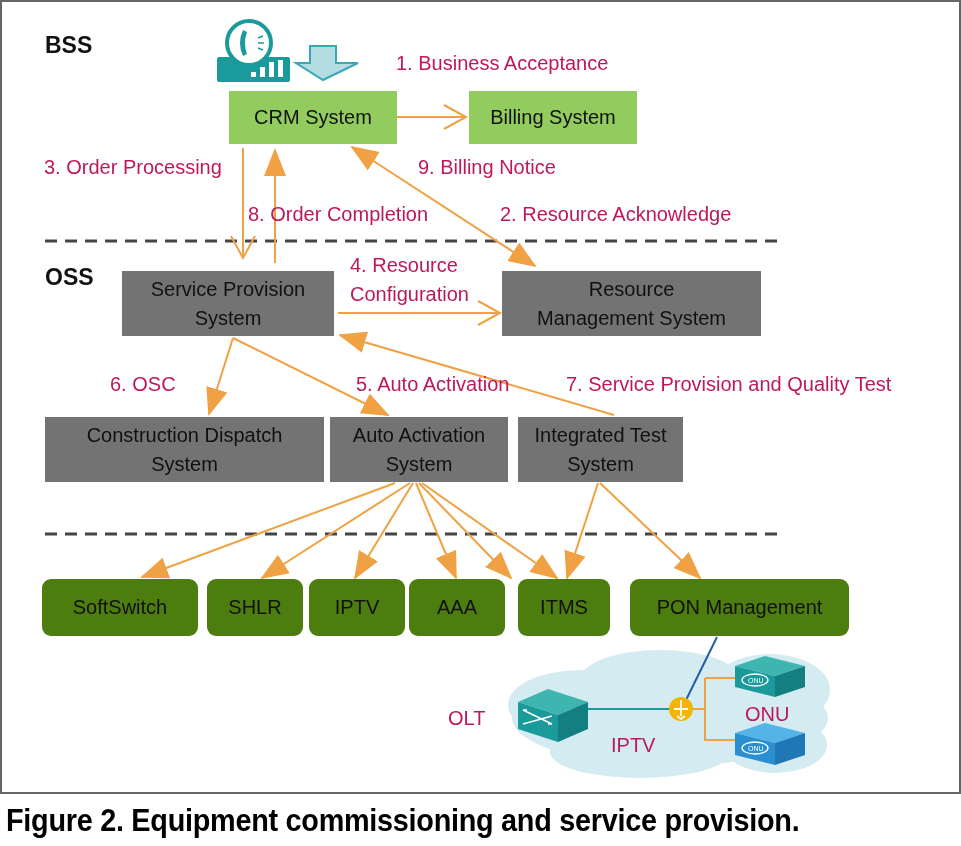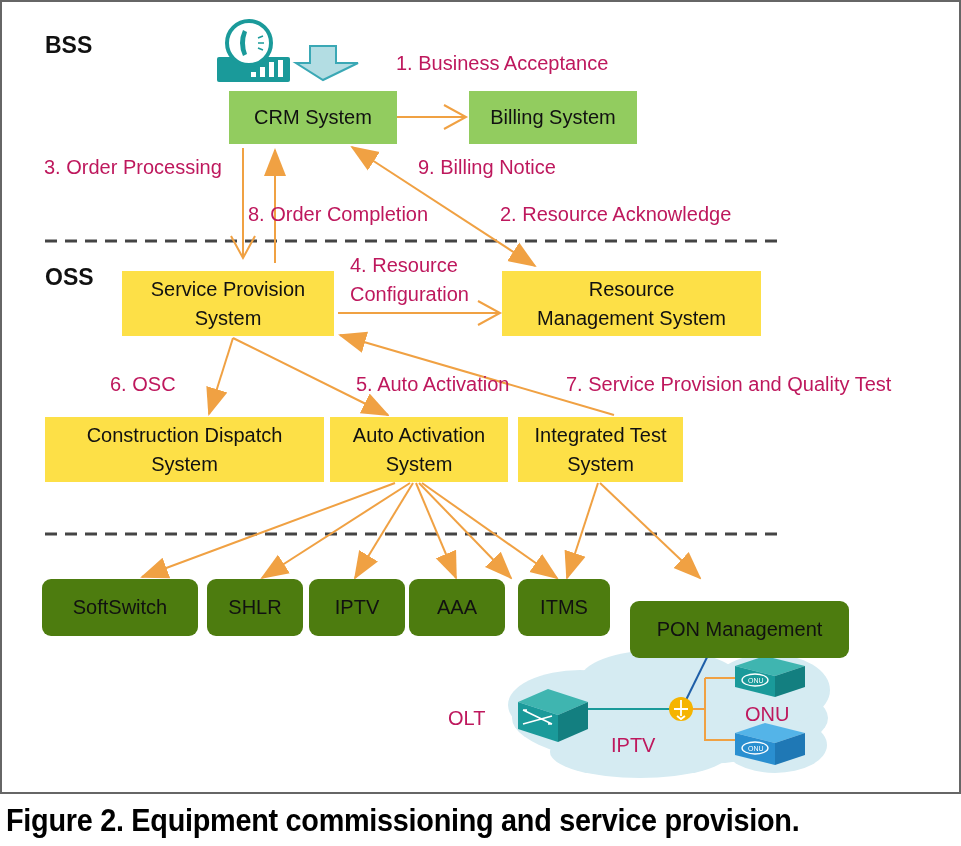--- a/index.html
+++ b/index.html
@@ -4,21 +4,21 @@
   <style>
     html, body { margin: 0; padding: 0; background: #ffffff; }
     body { width: 961px; height: 846px; position: relative; overflow: hidden;
            font-family: "Liberation Sans", sans-serif; color: #000; }
     #frame { position: absolute; left: 0; top: 0; width: 957px; height: 790px;
              border: 2px solid #666666; box-sizing: content-box; }
     svg#diagram { position: absolute; left: 0; top: 0; }
     .box { position: absolute; display: flex; align-items: center; justify-content: center;
            text-align: center; font-size: 20px; line-height: 29px; color: #111; white-space: pre-line; }
     .bss-box { background: #92cc5f; }
-    .oss-box { background: #fde047; }
+    .oss-box { background: #737373; }
     .ne-box { background: #4d7c0f; border-radius: 9px; }
     .lbl { position: absolute; font-size: 20px; line-height: 29px; color: #be185d; white-space: pre-line; }
     .layer { position: absolute; font-size: 23px; font-weight: bold; color: #111; }
     #caption { position: absolute; left: 6px; top: 803px; font-size: 31px; font-weight: bold;
                color: #000; letter-spacing: -0.3px; transform: scaleX(0.93); transform-origin: left top;
                white-space: nowrap; }
   </style>
 </head>
 <body>
 
@@ -133,21 +133,21 @@
 <div class="box oss-box" style="left:330px; top:417px; width:178px; height:65px;">Auto Activation
 System</div>
 <div class="box oss-box" style="left:518px; top:417px; width:165px; height:65px;">Integrated Test
 System</div>
 
 <div class="box ne-box" style="left:42px; top:579px; width:156px; height:57px;">SoftSwitch</div>
 <div class="box ne-box" style="left:207px; top:579px; width:96px; height:57px;">SHLR</div>
 <div class="box ne-box" style="left:309px; top:579px; width:96px; height:57px;">IPTV</div>
 <div class="box ne-box" style="left:409px; top:579px; width:96px; height:57px;">AAA</div>
 <div class="box ne-box" style="left:518px; top:579px; width:92px; height:57px;">ITMS</div>
-<div class="box ne-box" style="left:630px; top:601px; width:219px; height:57px;">PON Management</div>
+<div class="box ne-box" style="left:630px; top:579px; width:219px; height:57px;">PON Management</div>
 
 <div class="lbl" style="left:396px; top:49px;">1. Business Acceptance</div>
 <div class="lbl" style="left:418px; top:153px;">9. Billing Notice</div>
 <div class="lbl" style="left:44px; top:153px;">3. Order Processing</div>
 <div class="lbl" style="left:248px; top:200px;">8. Order Completion</div>
 <div class="lbl" style="left:500px; top:200px;">2. Resource Acknowledge</div>
 <div class="lbl" style="left:350px; top:251px; text-align:left;">4. Resource
 Configuration</div>
 <div class="lbl" style="left:110px; top:370px;">6. OSC</div>
 <div class="lbl" style="left:356px; top:370px;">5. Auto Activation</div>

